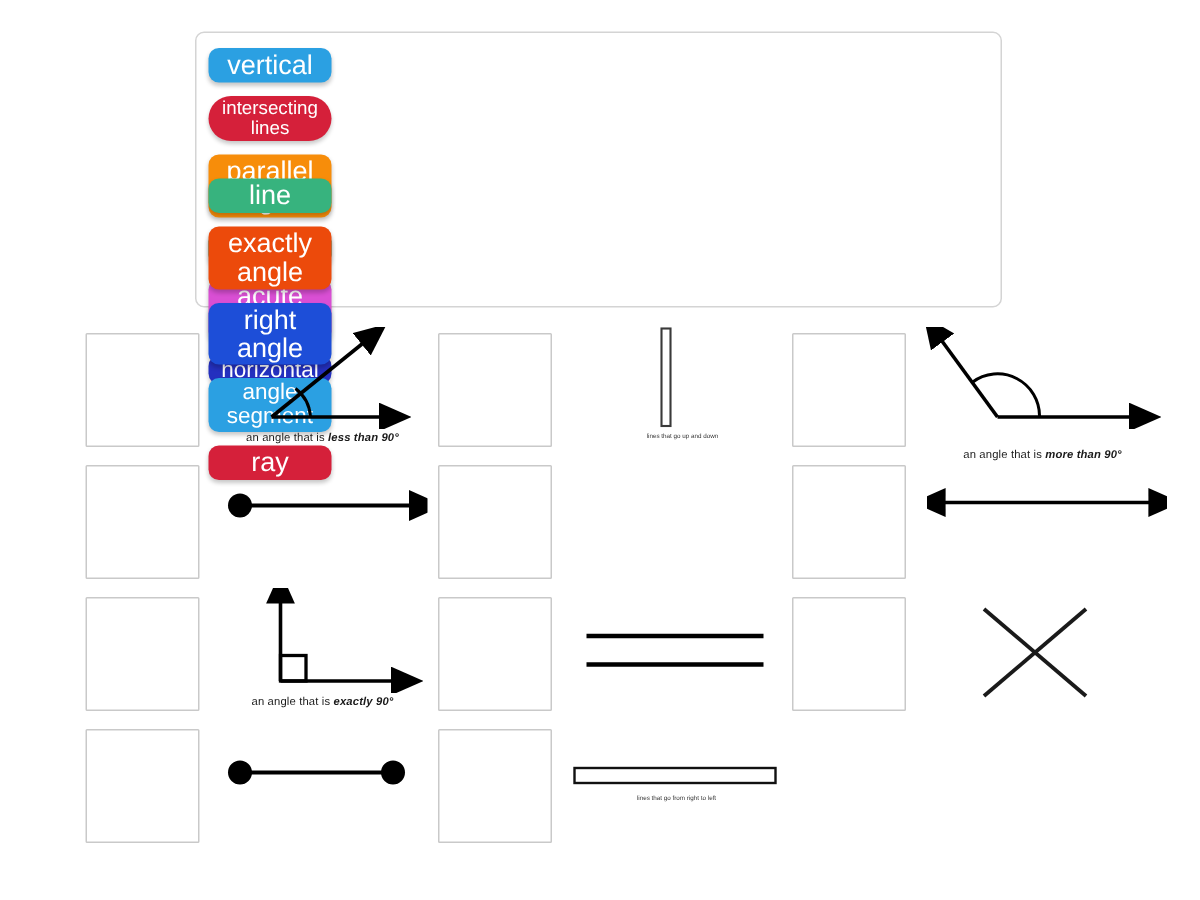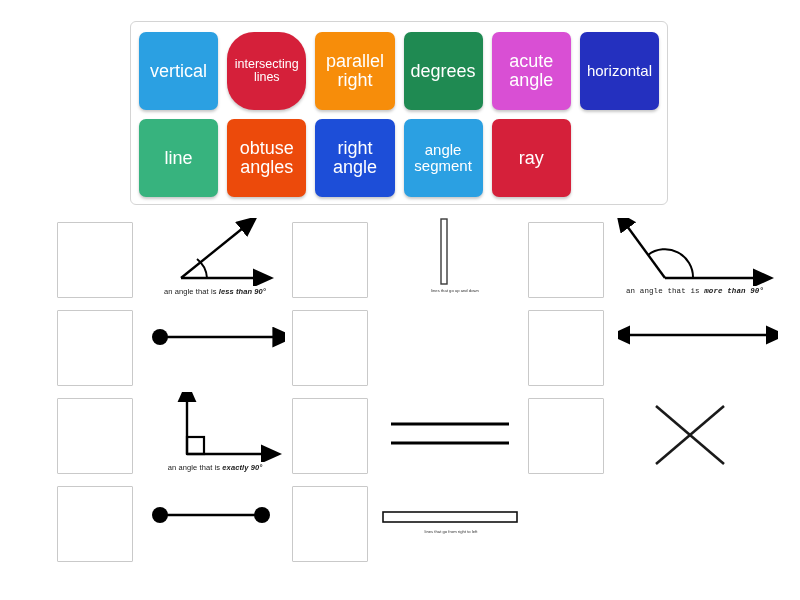--- a/index.html
+++ b/index.html
@@ -20,20 +20,21 @@
     border:1px solid #d4d4d4;
     border-radius:6px;
     box-sizing:border-box;
     padding:10px 8px;
   }
   .bank-row{
     display:flex;
     gap:9px;
     height:78px;
     margin-bottom:9px;
+    flex-direction:column;
   }
   .tile{
     border-radius:7px;
     color:#ffffff;
     display:flex;
     align-items:center;
     justify-content:center;
     text-align:center;
     line-height:1.05;
     box-shadow:0 2px 3px rgba(0,0,0,.22);
@@ -103,21 +104,21 @@
     <div class="tile w1 fs16" style="background:#2430bf">
       <span>horizontal</span>
     </div>
   </div>
 
   <div class="bank-row">
     <div class="tile w1 fs18" style="background:#37b37e">
       <span>line</span>
     </div>
     <div class="tile w1 fs18" style="background:#ec4a0b">
-      <span>obtuse angles</span>
+      <span>exactly angle</span>
     </div>
     <div class="tile w1 fs18" style="background:#1d4ed8">
       <span>right angle</span>
     </div>
     <div class="tile w1 fs16" style="background:#2ba0e2">
       <span>angle segment</span>
     </div>
     <div class="tile w1 fs18" style="background:#d5203a">
       <span>ray</span>
     </div>
@@ -159,21 +160,21 @@
 
   <div class="cell" style="left:528px;top:10px;">
     <div class="dropbox"></div>
   </div>
   <div class="clue" style="left:615px;top:6px;">
     <svg width="160" height="68" viewBox="0 0 160 68">
       <line x1="50" y1="60" x2="140" y2="60" stroke="#000" stroke-width="2.4" marker-end="url(#ah)"></line>
       <line x1="50" y1="60" x2="12" y2="8" stroke="#000" stroke-width="2.4" marker-end="url(#ah)"></line>
       <path d="M78,60 A28,28 0 0 0 33,37" fill="none" stroke="#000" stroke-width="2"></path>
     </svg>
-    <div class="caption" style="width:160px;margin-top:1px;font-family:Liberation Mono, monospace;">
+    <div class="caption" style="width:160px;margin-top:12px;">
       <span>an angle that is </span><b>more than 90°</b>
     </div>
   </div>
 
   <div class="cell" style="left:57px;top:98px;">
     <div class="dropbox"></div>
   </div>
   <div class="clue" style="left:145px;top:110px;">
     <svg width="140" height="30" viewBox="0 0 140 30">
       <line x1="16" y1="15" x2="130" y2="15" stroke="#000" stroke-width="2.6" marker-end="url(#ah)"></line>

